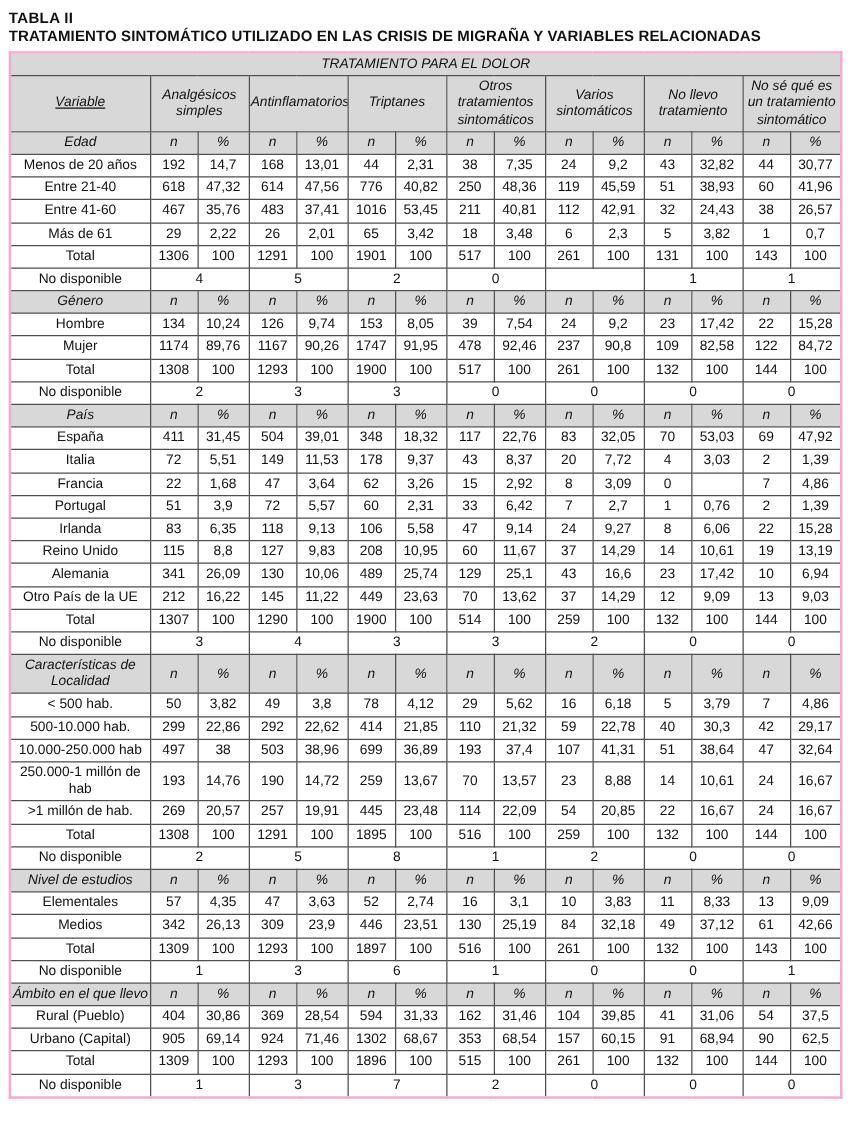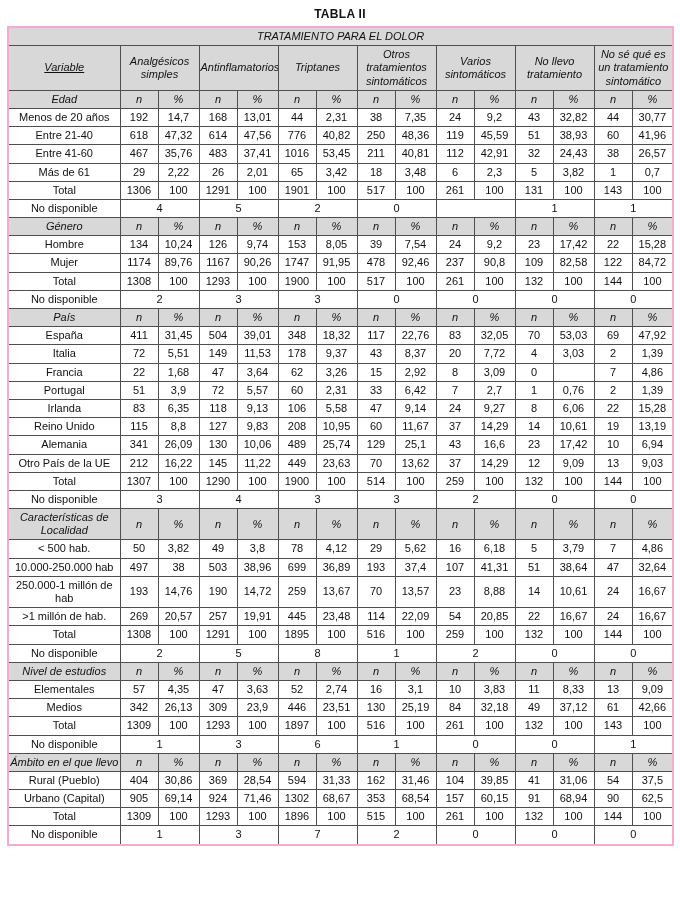--- a/index.html
+++ b/index.html
@@ -3,21 +3,21 @@
 <meta charset="utf-8">
 <style>
   * { box-sizing: border-box; }
   html, body { margin: 0; padding: 0; background: #ffffff; }
   body {
     width: 680px;
     font-family: "Liberation Sans", sans-serif;
     color: #111111;
   }
   .page { padding: 5px 7px 4px 7px; }
-  .title-block { text-align: center; margin-bottom: 5px; }
+  .title-block { text-align: left; margin-bottom: 5px; }
   .main-title {
     font-size: 12px;
     font-weight: bold;
     letter-spacing: 0.3px;
     margin: 2px 0 1px 0;
   }
   .sub-title {
     font-size: 12px;
     font-weight: bold;
     letter-spacing: 0.1px;
@@ -58,20 +58,21 @@
     font-size: 11px;
   }
   td.num { font-size: 11px; }
 </style>
 </head>
 <body>
 
 <div class="page">
   <div class="title-block">
     <div class="main-title">TABLA II</div>
+    <div class="sub-title">TRATAMIENTO SINTOMÁTICO UTILIZADO EN LAS CRISIS DE MIGRAÑA Y VARIABLES RELACIONADAS</div>
   </div>
 
   <table class="stats" id="ttable">
     <colgroup>
       <col style="width:112px">
       <col style="width:38px">
         <col style="width:41px">
       <col style="width:38px">
         <col style="width:41px">
       <col style="width:38px">
@@ -497,20 +498,37 @@
           <td class="num">29</td>
           <td class="num">5,62</td>
           <td class="num">16</td>
           <td class="num">6,18</td>
           <td class="num">5</td>
           <td class="num">3,79</td>
           <td class="num">7</td>
           <td class="num">4,86</td>
         </tr>
         <tr>
+          <td class="lbl">500-10.000 hab.</td>
+          <td class="num">299</td>
+          <td class="num">22,86</td>
+          <td class="num">292</td>
+          <td class="num">22,62</td>
+          <td class="num">414</td>
+          <td class="num">21,85</td>
+          <td class="num">110</td>
+          <td class="num">21,32</td>
+          <td class="num">59</td>
+          <td class="num">22,78</td>
+          <td class="num">40</td>
+          <td class="num">30,3</td>
+          <td class="num">42</td>
+          <td class="num">29,17</td>
+        </tr>
+        <tr>
           <td class="lbl">10.000-250.000 hab</td>
           <td class="num">497</td>
           <td class="num">38</td>
           <td class="num">503</td>
           <td class="num">38,96</td>
           <td class="num">699</td>
           <td class="num">36,89</td>
           <td class="num">193</td>
           <td class="num">37,4</td>
           <td class="num">107</td>

